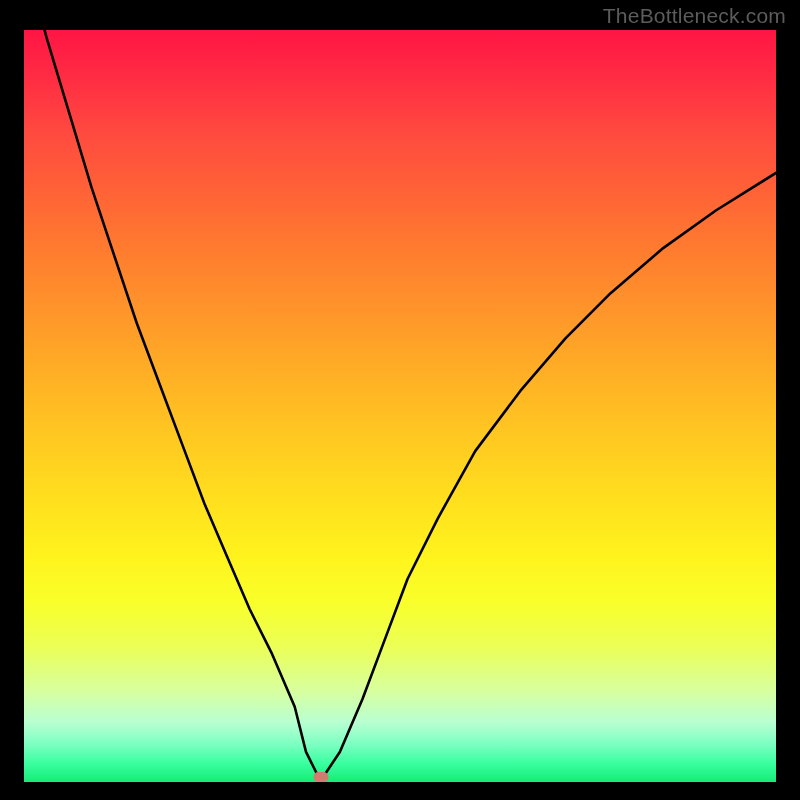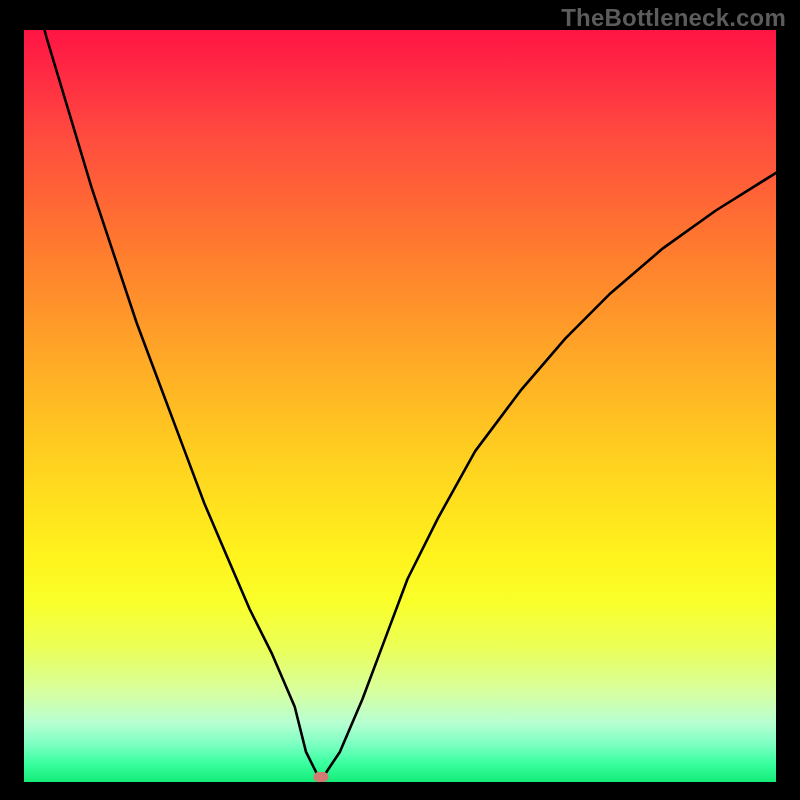--- a/index.html
+++ b/index.html
@@ -15,22 +15,22 @@
     position: relative;
     width: 800px;
     height: 800px;
     background: #000;
   }
   .watermark {
     position: absolute;
     top: 4px;
     right: 14px;
     color: #5c5c5c;
-    font-size: 24px;
-    font-weight: 700;
+    font-size: 21px;
+    font-weight: 400;
     letter-spacing: 0.2px;
     z-index: 10;
   }
   .plot {
     position: absolute;
     left: 24px;
     top: 30px;
     width: 752px;
     height: 752px;
     overflow: hidden;

